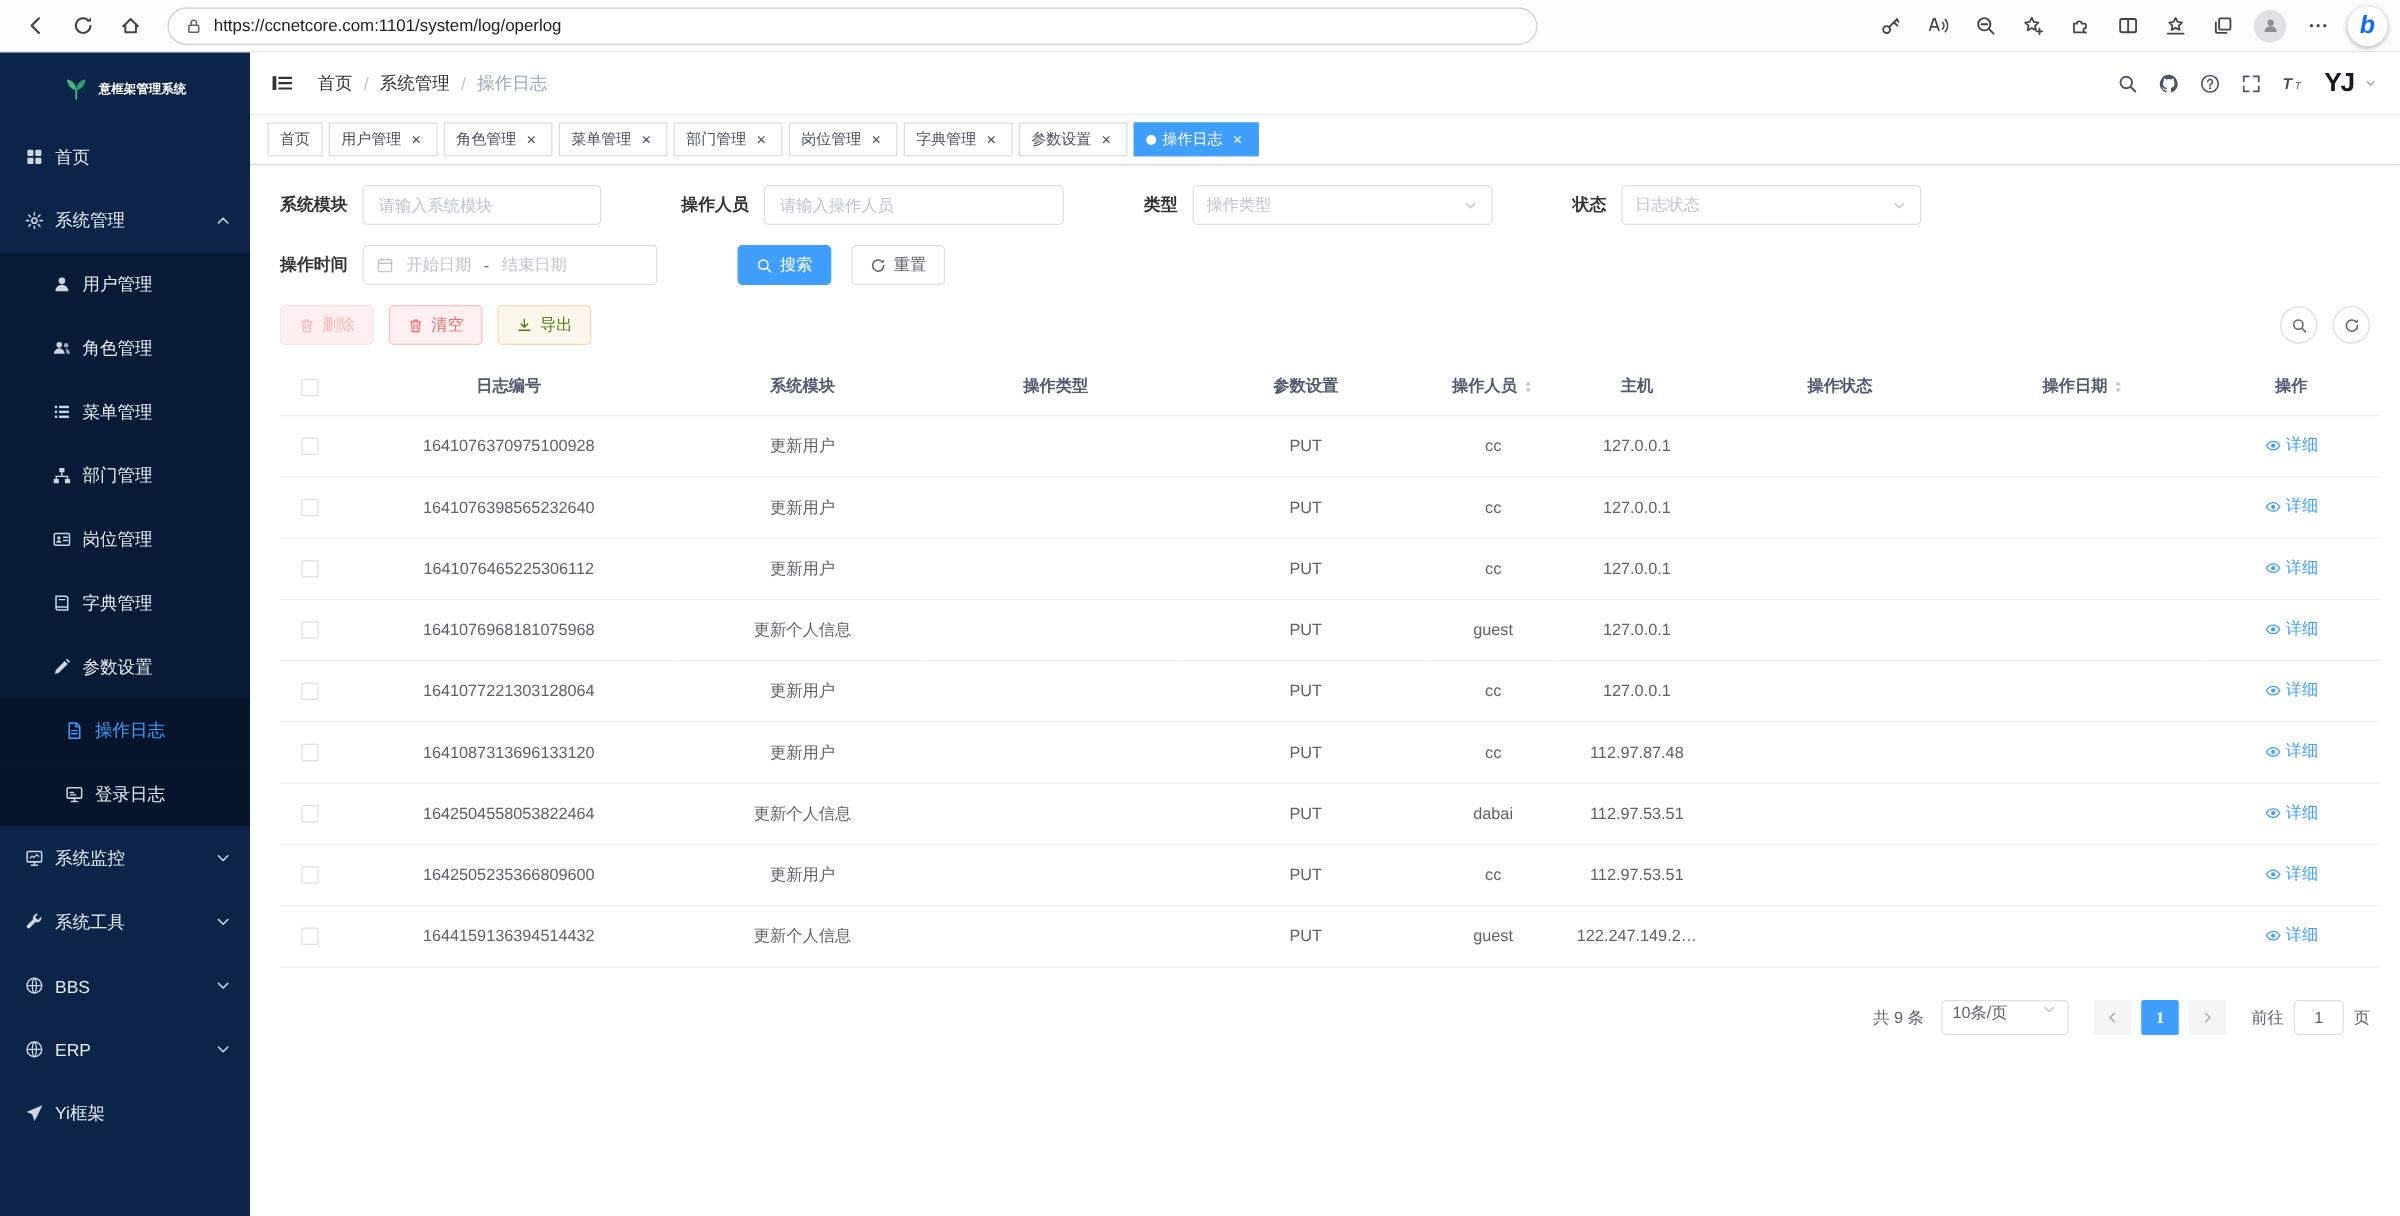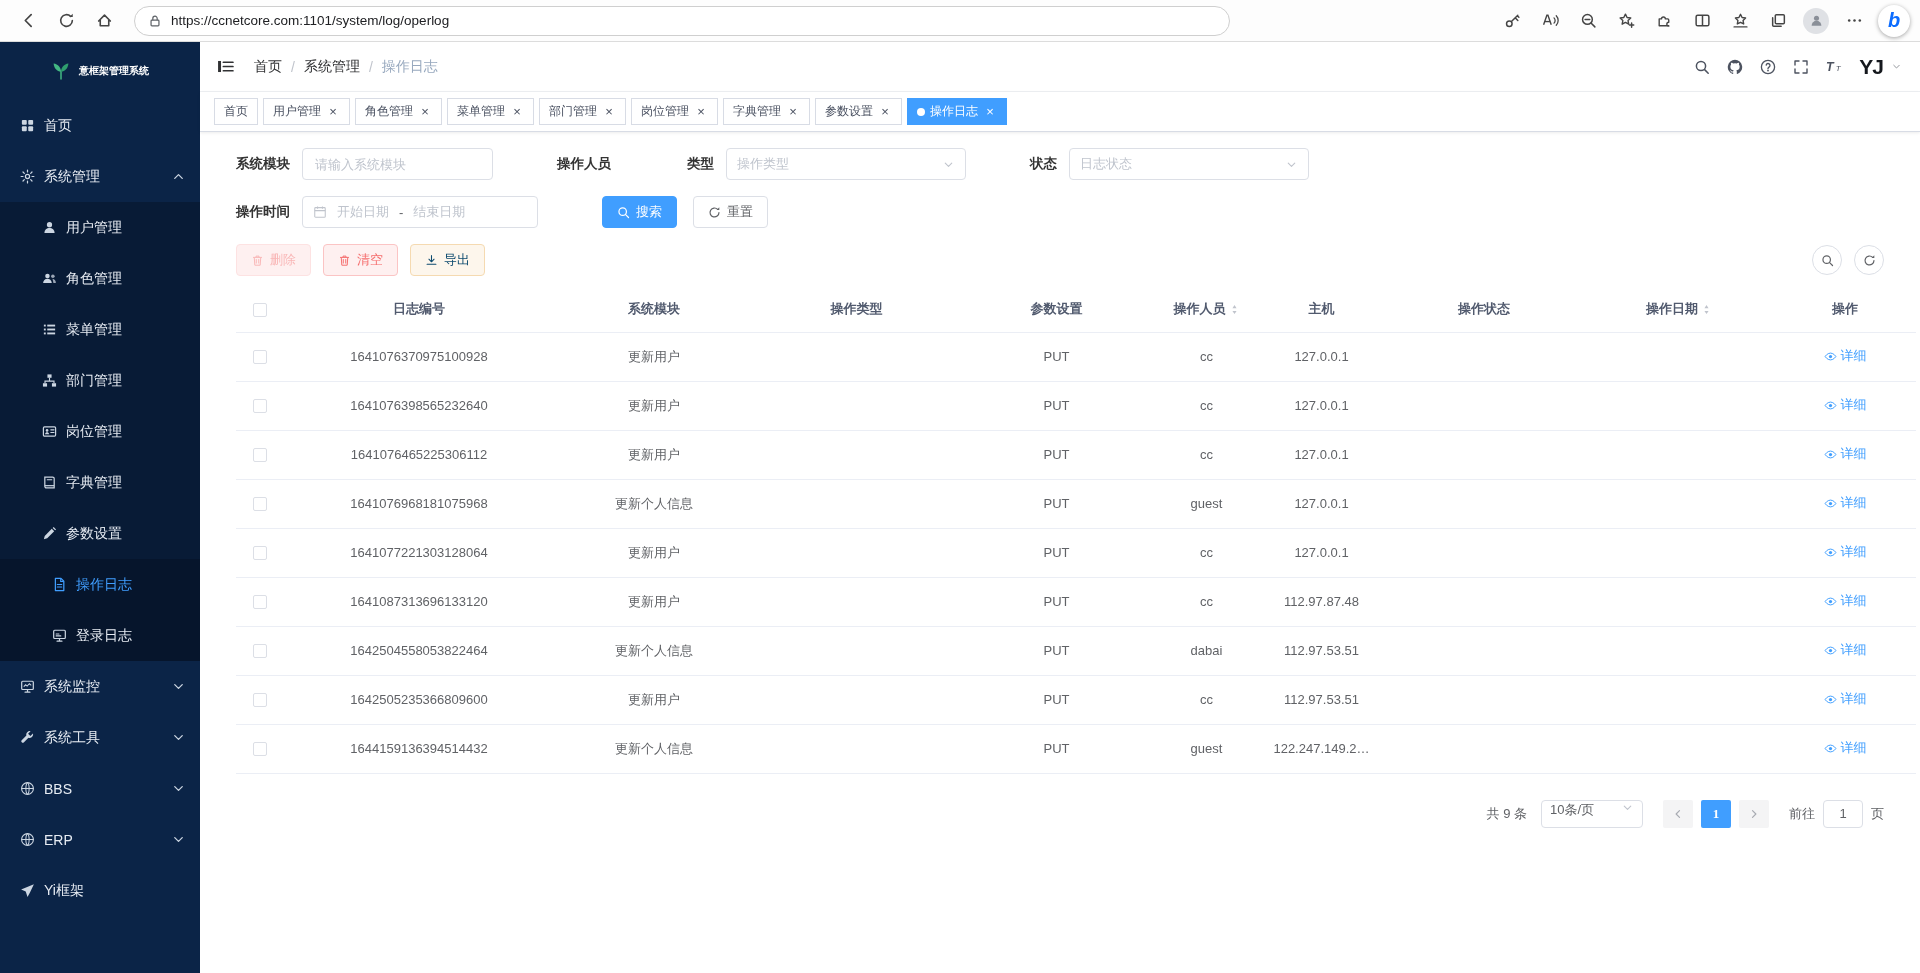--- a/index.html
+++ b/index.html
@@ -45,39 +45,39 @@
 .nav-caret{font-size:11px;color:#909399;margin-left:-9px;cursor:pointer}
 
 
 .tagbar{height:40px;display:flex;align-items:center;gap:5px;padding:0 14px;background:#fff;border-bottom:1px solid #d8dce5;box-shadow:0 1px 3px 0 rgba(0,0,0,.08)}
 .tag{height:27px;display:inline-flex;align-items:center;gap:5px;padding:0 9px;border:1px solid #d8dce5;background:#fff;color:#495060;font-size:12px;cursor:pointer;white-space:nowrap}
 .tag .x{font-size:13px;width:14px;text-align:center;border-radius:50%}
 .tag.active{background:#409eff;color:#fff;border-color:#409eff}
 .dot{width:8px;height:8px;border-radius:50%;background:#fff;display:inline-block}
 
 
-.content{flex:1;padding:16px 36px 0;overflow:hidden}
+.content{flex:1;padding:16px 24px 0;overflow:hidden}
 .frow{display:flex;align-items:center;margin-bottom:16px}
 .fgroup{display:flex;align-items:center;margin-right:64px}
 .fgroup label{font-size:13.5px;font-weight:bold;color:#333;margin-right:12px;white-space:nowrap}
 .inp{height:32px;border:1px solid #dcdfe6;border-radius:4px;padding:0 12px;font-size:13px;color:#606266;background:#fff}
 .inp::placeholder{color:#bfc4cd}
 .w230{width:191px}.w240{width:240px}
 .select{height:32px;border:1px solid #dcdfe6;border-radius:4px;display:flex;align-items:center;justify-content:space-between;padding:0 10px;font-size:13px;color:#bfc4cd;cursor:pointer;background:#fff}
 .caret{color:#c0c4cc;font-size:13px}
 .daterange{width:236px;height:32px;border:1px solid #dcdfe6;border-radius:4px;display:flex;align-items:center;gap:10px;padding:0 10px;font-size:13px;color:#bfc4cd;background:#fff;cursor:pointer}
 .daterange .sep{color:#606266}
 .daterange [data-icon]{color:#c0c4cc;font-size:14px}
 
 .btn{height:32px;padding:0 14px;border-radius:4px;font-size:13px;display:inline-flex;align-items:center;gap:6px;border:1px solid #dcdfe6;background:#fff;color:#606266;cursor:pointer}
 .btn [data-icon]{font-size:13px}
 .btn.primary{background:#409eff;border-color:#409eff;color:#fff}
 .btn.danger-disabled{background:#fef0f0;border-color:#fde2e2;color:#f9b6b6;cursor:not-allowed}
 .btn.danger-plain{background:#fef0f0;border-color:#fbc4c4;color:#f56c6c}
-.btn.warning-plain{background:#fdf6ec;border-color:#f5dab1;color:#0c4a6e}
+.btn.warning-plain{background:#fdf6ec;border-color:#f5dab1;color:#4d7c0f}
 .ml16{margin-left:16px}
 .toolbar{display:flex;align-items:center;gap:12px;margin:4px 0 10px}
 .spacer{flex:1}
 .circle-btn{width:30px;height:30px;border-radius:50%;border:1px solid #dcdfe6;background:#fff;color:#606266;display:inline-flex;align-items:center;justify-content:center;font-size:13px}
 
 
 .log-table{width:100%;border-collapse:collapse;table-layout:fixed;font-size:13px;color:#606266;margin-top:4px}
 .log-table th{height:46px;font-weight:bold;color:#515a6e;border-bottom:1px solid #ebeef5;text-align:center;white-space:nowrap}
 .log-table td{height:49px;border-bottom:1px solid #ebeef5;text-align:center;overflow:hidden;text-overflow:ellipsis;white-space:nowrap}
 .cb{width:14px;height:14px;border:1px solid #dcdfe6;border-radius:2px;display:inline-block;background:#fff;cursor:pointer;vertical-align:middle}
@@ -513,20 +513,21 @@
 
     <div class="content">
 
       <div class="frow">
         <div class="fgroup">
           <label>系统模块</label>
           <input class="inp w230" placeholder="请输入系统模块" style="">
         </div>
         <div class="fgroup">
           <label>操作人员</label>
+          <input class="inp w240" placeholder="请输入操作人员" style="">
         </div>
         <div class="fgroup">
           <label>类型</label>
           <div class="select w240">
             <span>操作类型</span>
             <i data-icon="caretdown" class="caret">
                 <svg viewBox="0 0 16 16">
                   <path d="M4 6.2l4 4 4-4" fill="none" stroke="currentColor" stroke-width="1.4" stroke-linecap="round" stroke-linejoin="round"></path>
                 </svg>
               </i>

